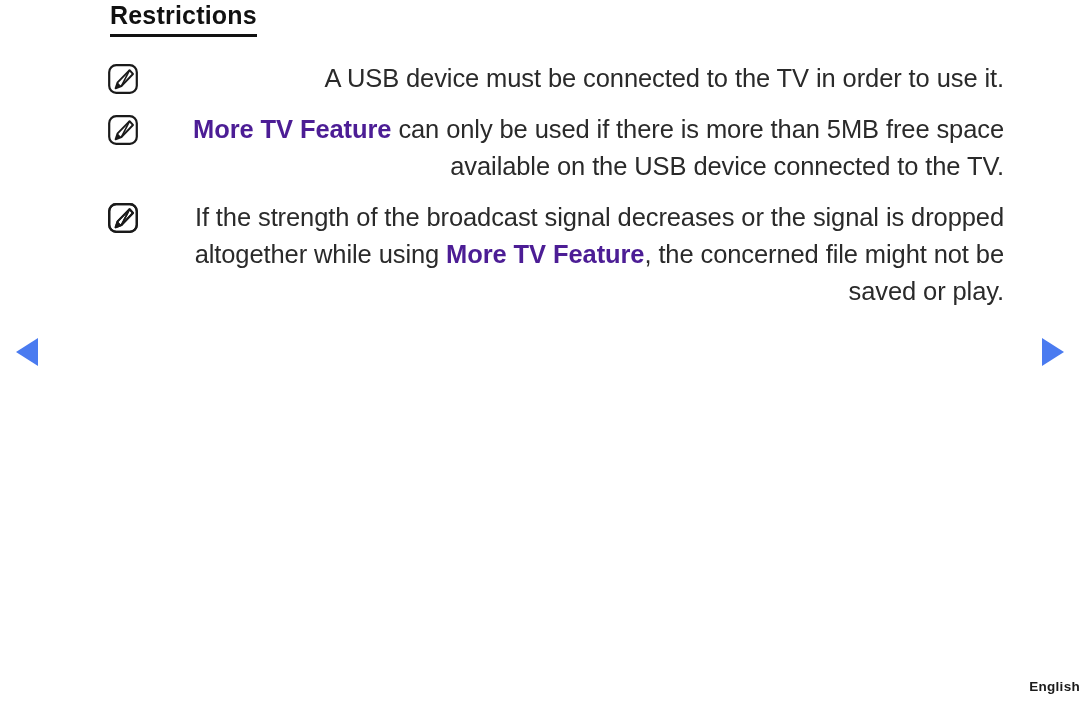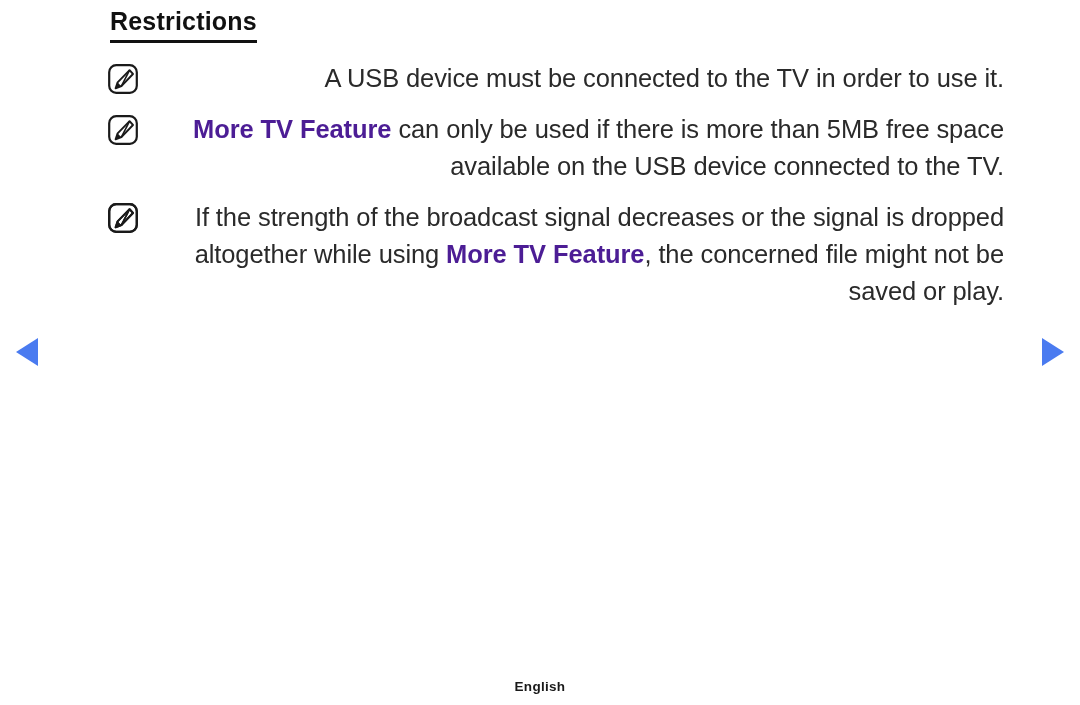--- a/index.html
+++ b/index.html
@@ -22,21 +22,21 @@
     position: absolute;
     left: 0; top: 0;
     width: 1080px;
     height: 705px;
   }
 
   
   .title-wrap {
     position: absolute;
     left: 110px;
-    top: 6px;
+    top: 0;
   }
   .title {
     font-size: 25px;
     font-weight: bold;
     line-height: 30px;
     letter-spacing: 0.2px;
     color: #111111;
     padding-bottom: 4px;
     display: inline-block;
     border-bottom: 3px solid #111111;
@@ -99,21 +99,21 @@
     border-bottom: 14px solid transparent;
     border-left: 22px solid #4a7bf0;
   }
 
   
   .footer {
     position: absolute;
     left: 0;
     right: 0;
     bottom: 11px;
-    text-align: center;
+    text-align: right;
     font-size: 13.5px;
     font-weight: bold;
     color: #1a1a1a;
     letter-spacing: 0.3px;
   }
 </style>
 </head>
 <body>
 
 <div class="page">

